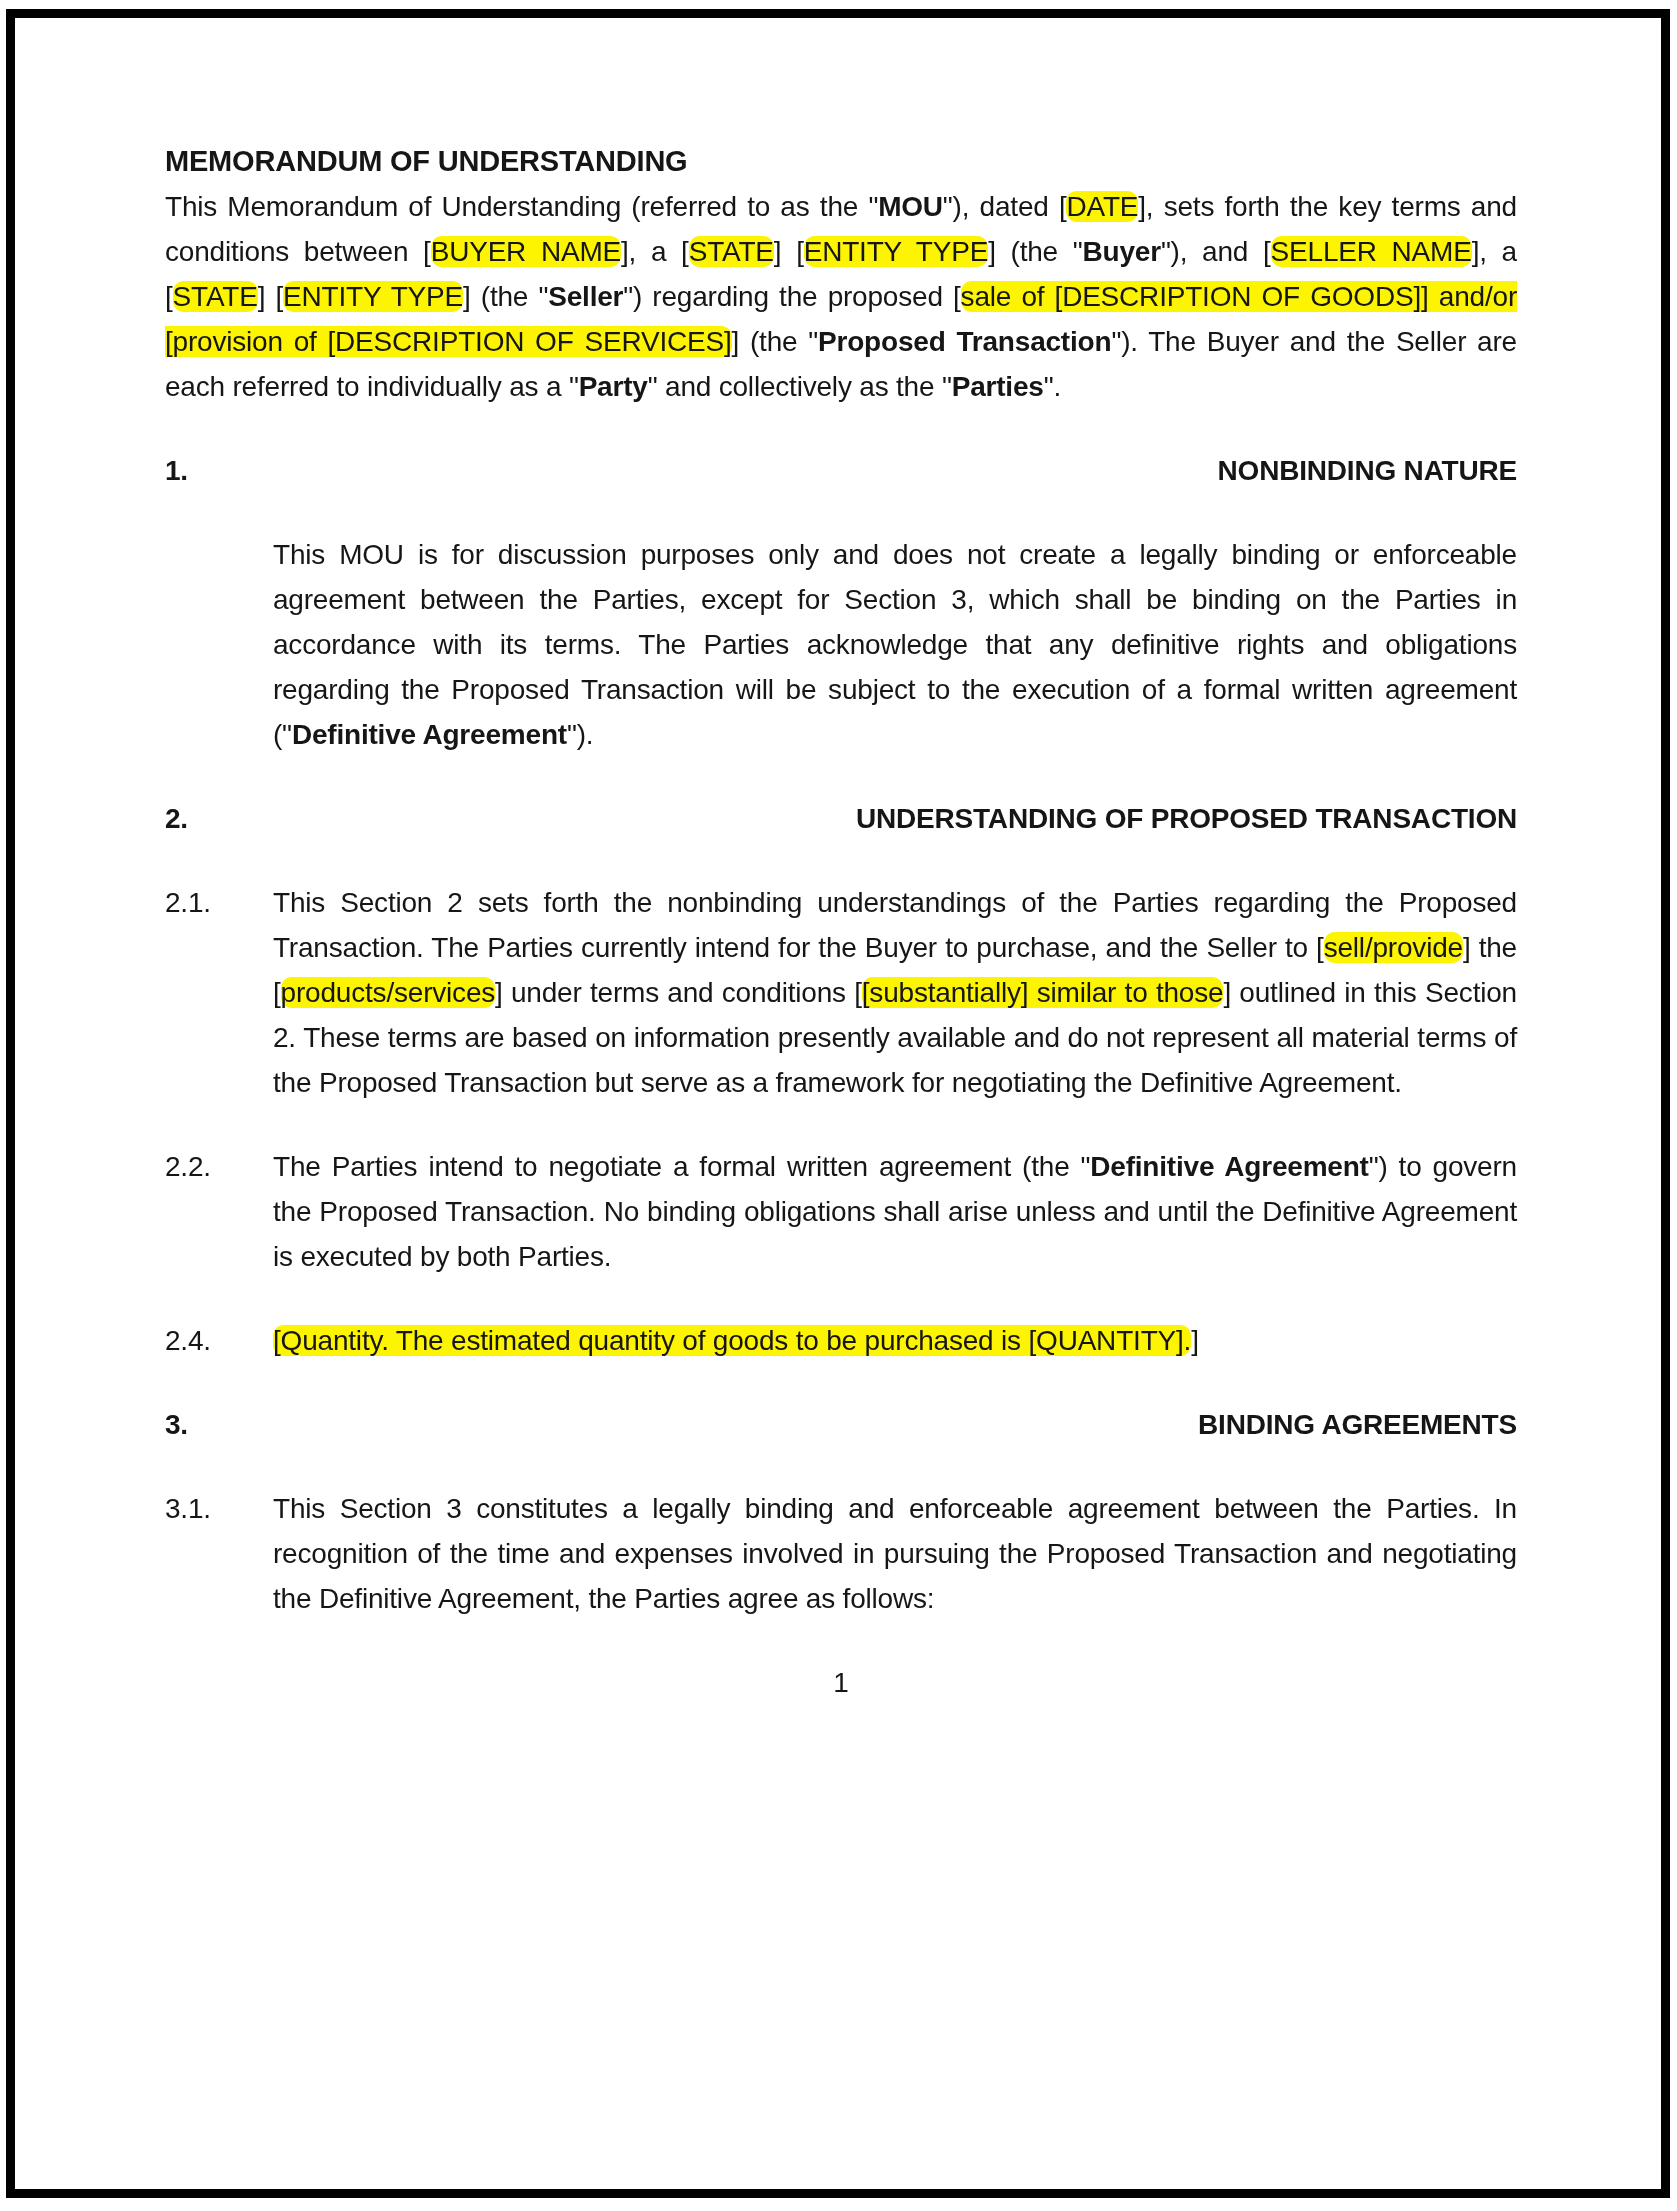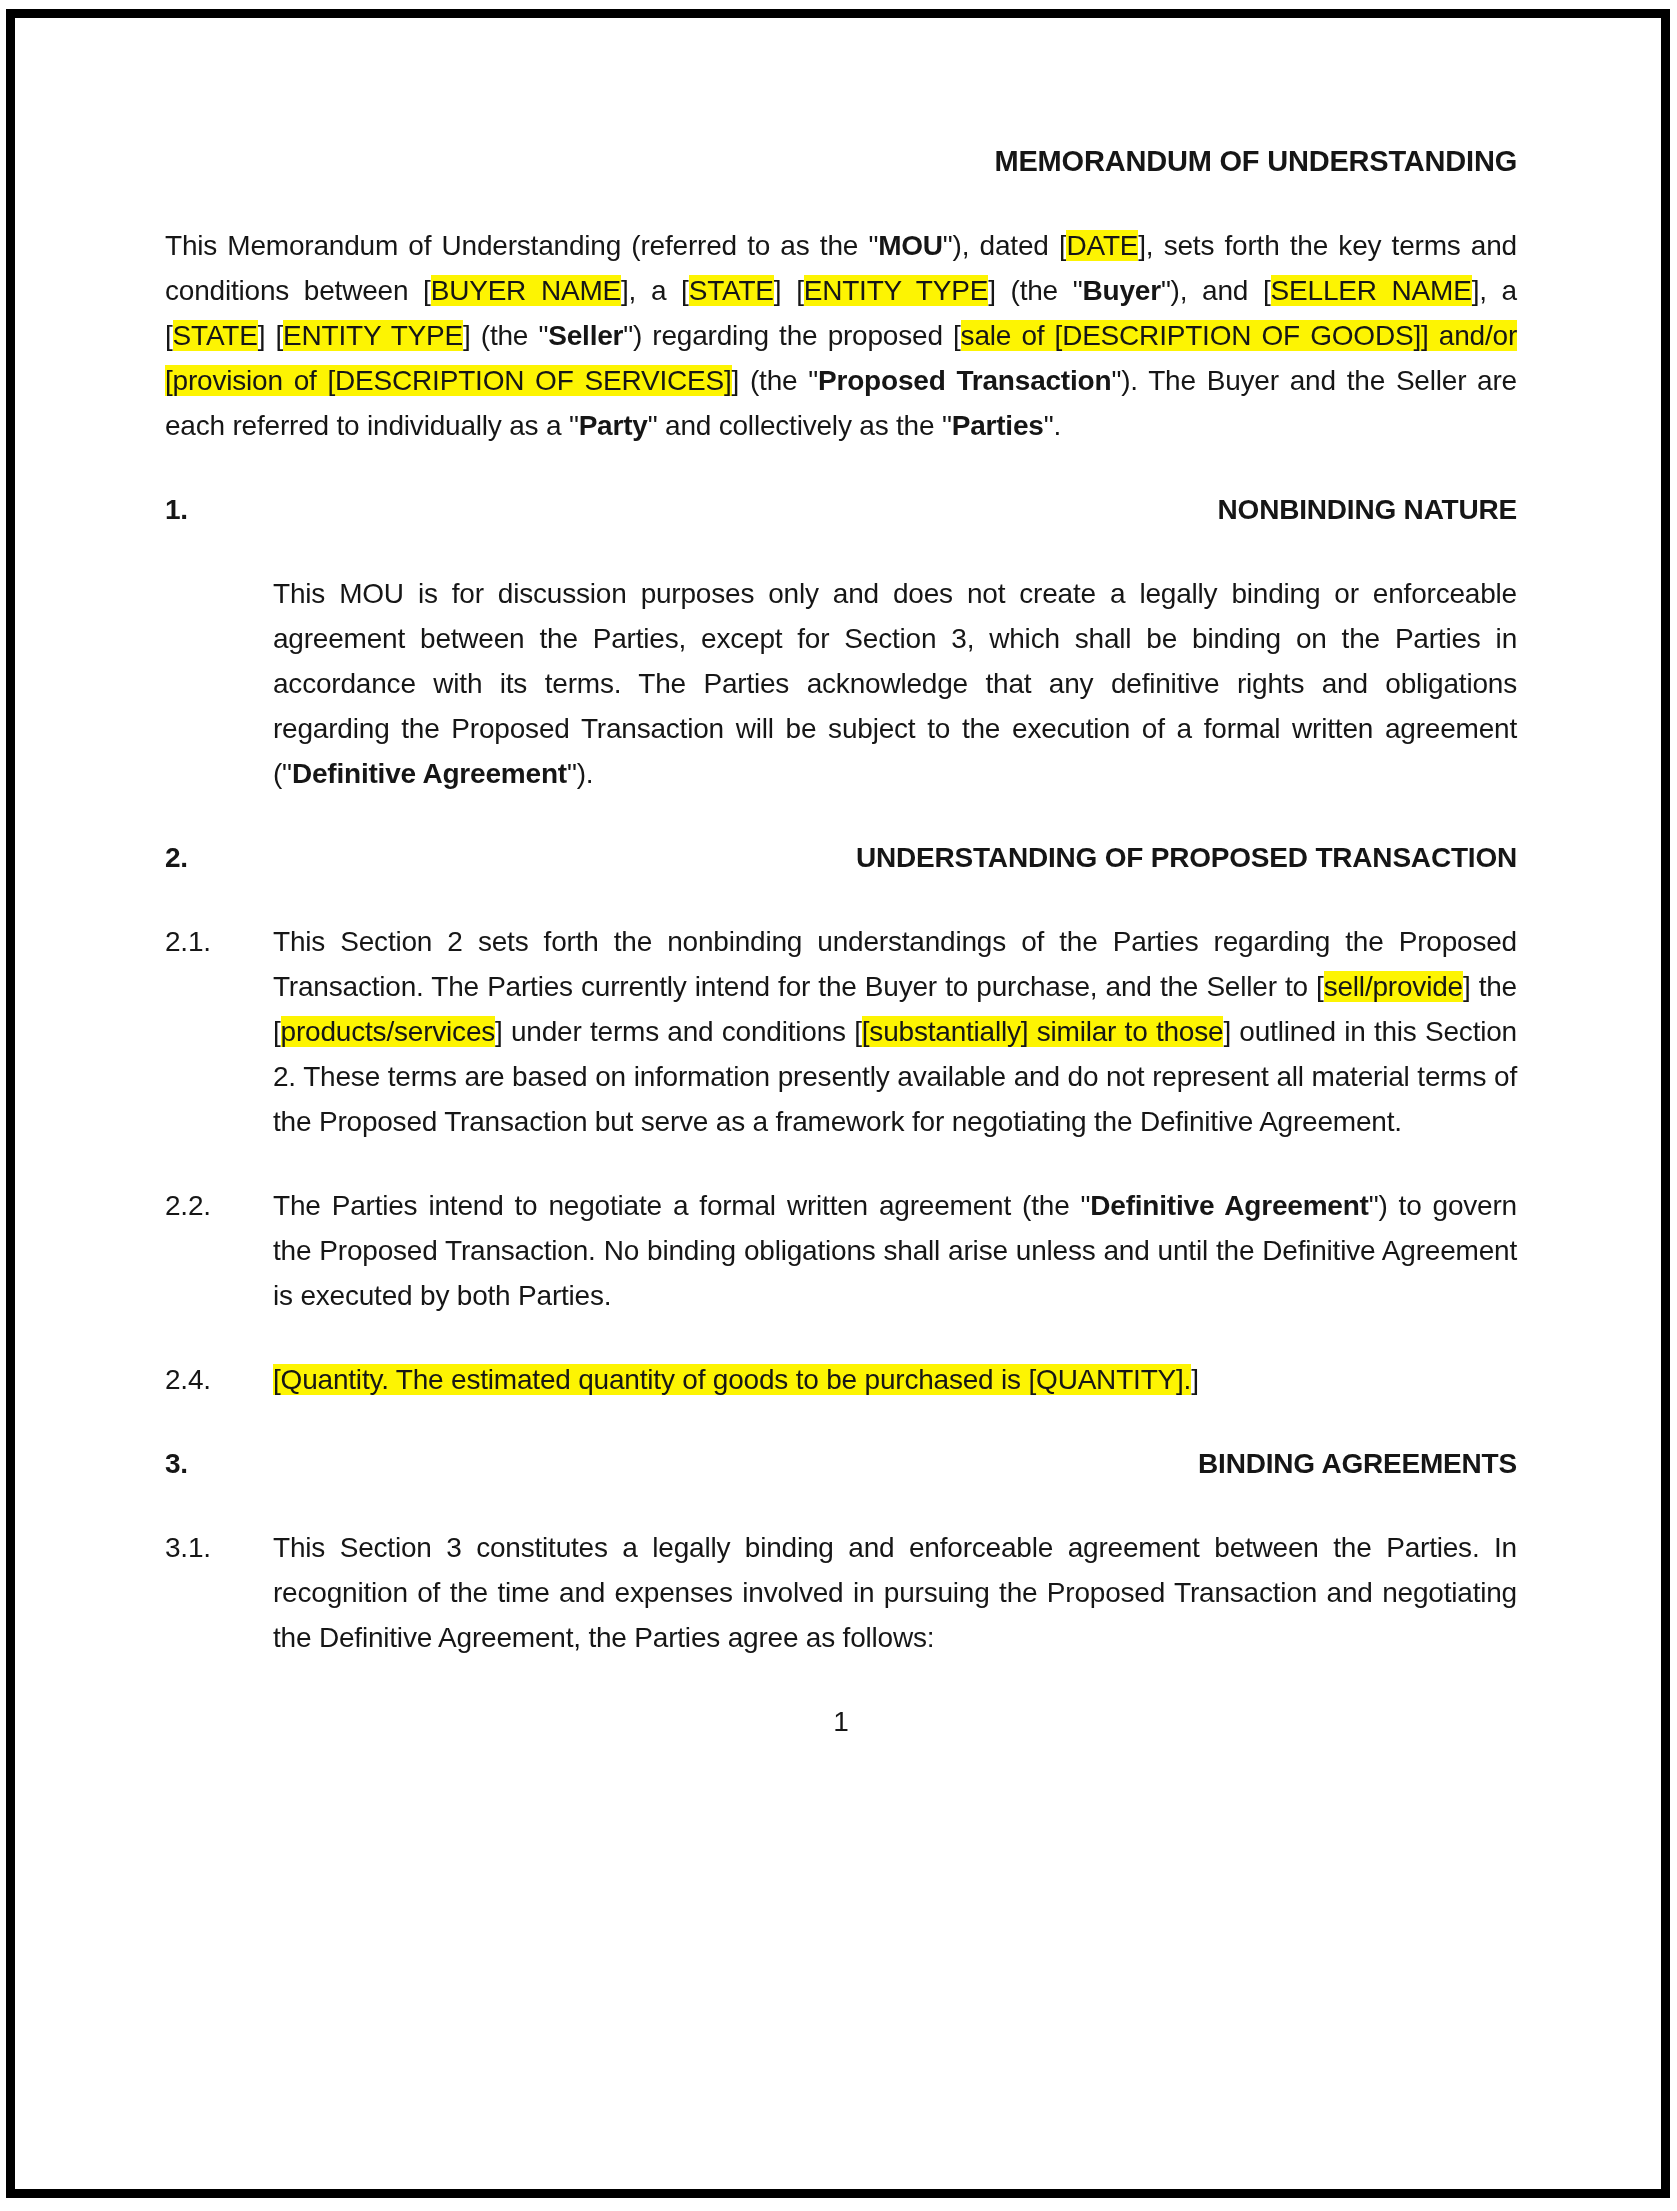--- a/index.html
+++ b/index.html
@@ -29,24 +29,23 @@
   .content {
     position: absolute;
     left: 165px;
     top: 139px;
     width: 1352px;
     font-size: 28px;
     line-height: 45px;
     letter-spacing: -0.2px;
   }
   .title {
-    text-align: right;
+    text-align: left;
     font-weight: bold;
     font-size: 29px;
-    margin-bottom: 39px;
   }
   .para {
     text-align: justify;
     margin-bottom: 39px;
   }
   .row {
     display: flex;
     margin-bottom: 39px;
   }
   .num {
@@ -55,21 +54,21 @@
   .body {
     flex: 1;
     text-align: justify;
   }
   .h { font-size: 28px; }
   .h .num, .h .body {
     font-weight: bold;
   }
   .h .body { text-align: right; }
   .b { font-weight: bold; }
-  .hl { background: var(--hl, #fdf402); }
+  .hl { background: var(--hl, #fdf402); border-radius: 11px; }
   .pagenum {
     text-align: center;
     margin-top: 39px;
   }
 </style>
 </head>
 <body>
 
 <div class="page">
   <div class="frame"></div>

